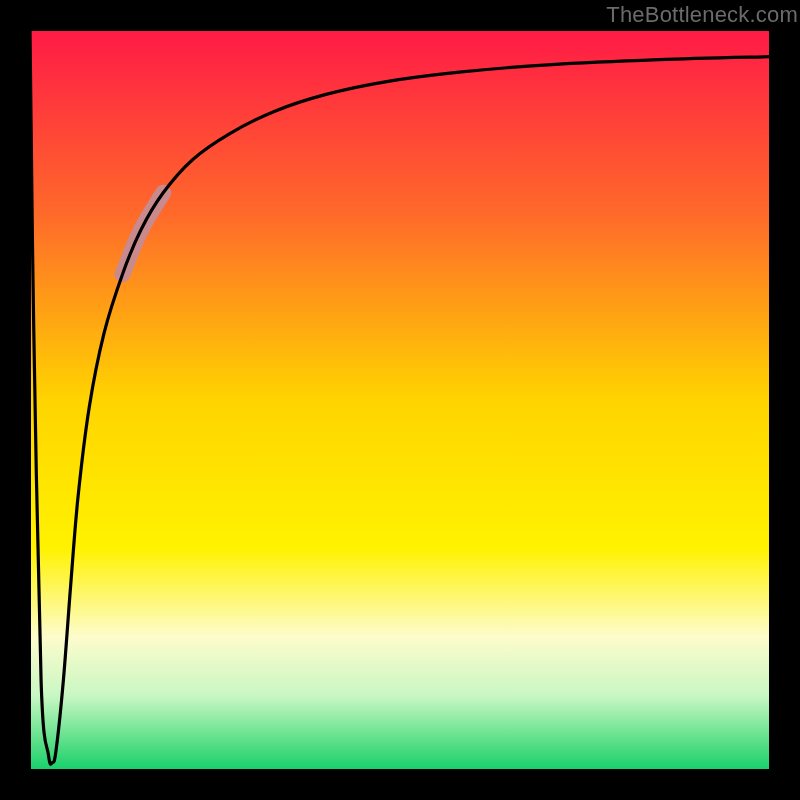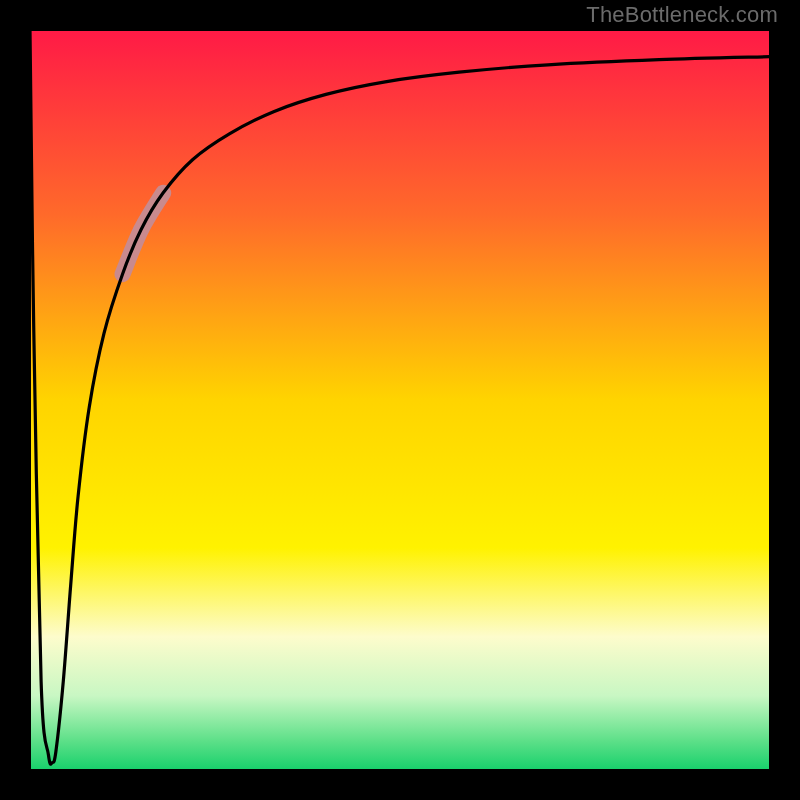--- a/index.html
+++ b/index.html
@@ -1,21 +1,21 @@
 <!DOCTYPE html>
 <html><head>
 <meta charset="utf-8">
 <style>
   * { margin: 0; padding: 0; box-sizing: border-box; }
   html, body { width: 800px; height: 800px; overflow: hidden; background: #fff; }
   .wrap { position: relative; width: 800px; height: 800px; }
   .attribution {
     position: absolute;
     top: 2px;
-    right: 22px;
+    right: 2px;
     font-family: Arial, Helvetica, sans-serif;
     font-size: 22px;
     color: #6b6b6b;
     font-weight: 500;
     letter-spacing: 0.2px;
   }
   .chart-svg { position: absolute; left: 0; top: 0; }
 </style>
 </head>
 <body>

